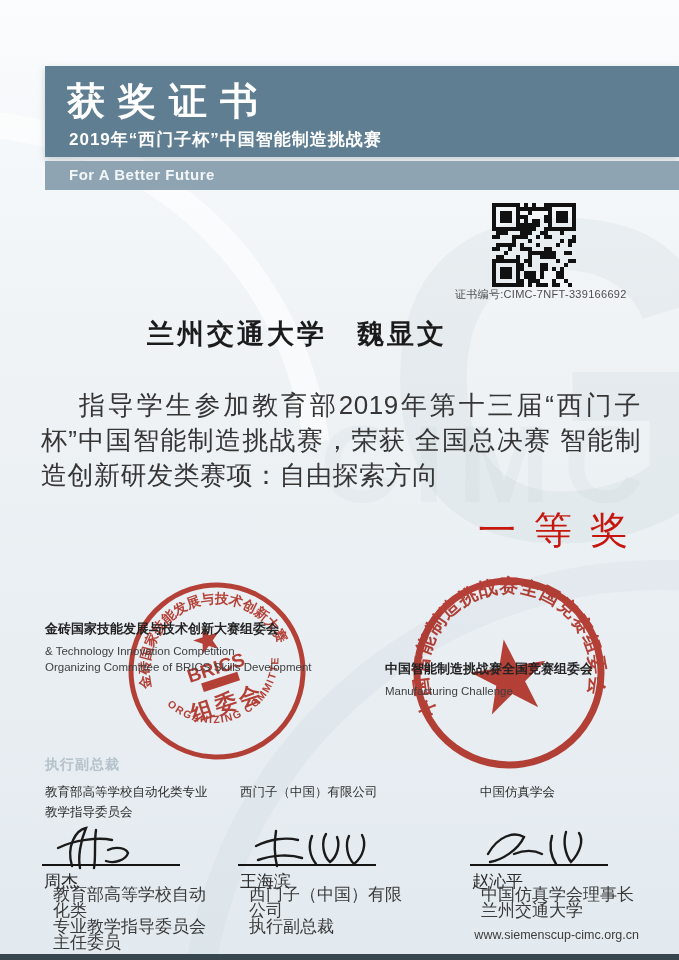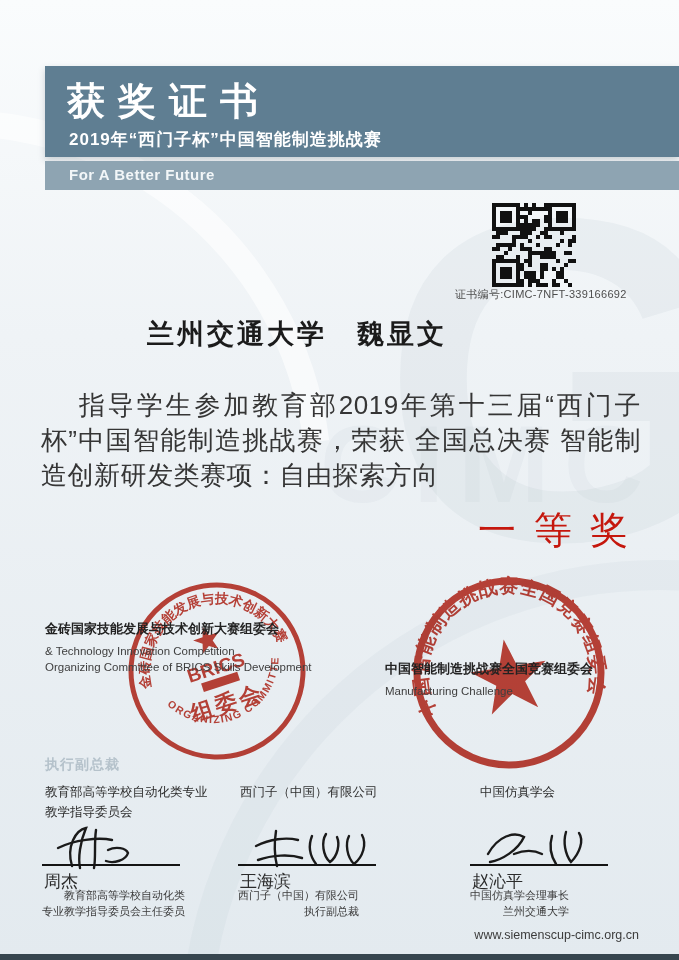--- a/index.html
+++ b/index.html
@@ -44,21 +44,21 @@
   
   .hosts-label{position:absolute;left:45px;top:756px;font-size:14px;font-weight:bold;color:#b5c2cb;letter-spacing:1px;}
   .host{position:absolute;top:782px;font-size:12.5px;color:#2e2e2e;line-height:20px;}
   .host.c1{left:45px;} .host.c2{left:240px;} .host.c3{left:480px;}
   
   .sig{position:absolute;width:180px;}
   .sig.c1{left:42px;} .sig.c2{left:238px;} .sig.c3{left:470px;}
   .sig svg{position:absolute;top:-40px;left:8px;}
   .sig .rule{position:absolute;top:0;left:0;width:138px;border-top:2px solid #141414;}
   .sig .name{position:absolute;top:6px;left:2px;font-size:17px;color:#2b2b2b;}
-  .sig .titles{position:absolute;top:23px;left:0;font-size:11px;color:#3a3a3a;line-height:16px;text-align:right;}
+  .sig .titles{position:absolute;top:23px;left:11px;font-size:17px;color:#3a3a3a;line-height:16px;}
   
   .site{position:absolute;right:40px;top:928px;font-size:12.5px;color:#3c3c3c;}
   .bottombar{position:absolute;left:0;bottom:0;width:100%;height:6px;background:#37464f;}
   .sealtxt{font-family:"Liberation Sans","DejaVu Sans",sans-serif;}
 </style>
 </head>
 <body>
 
 <div class="page">
 

